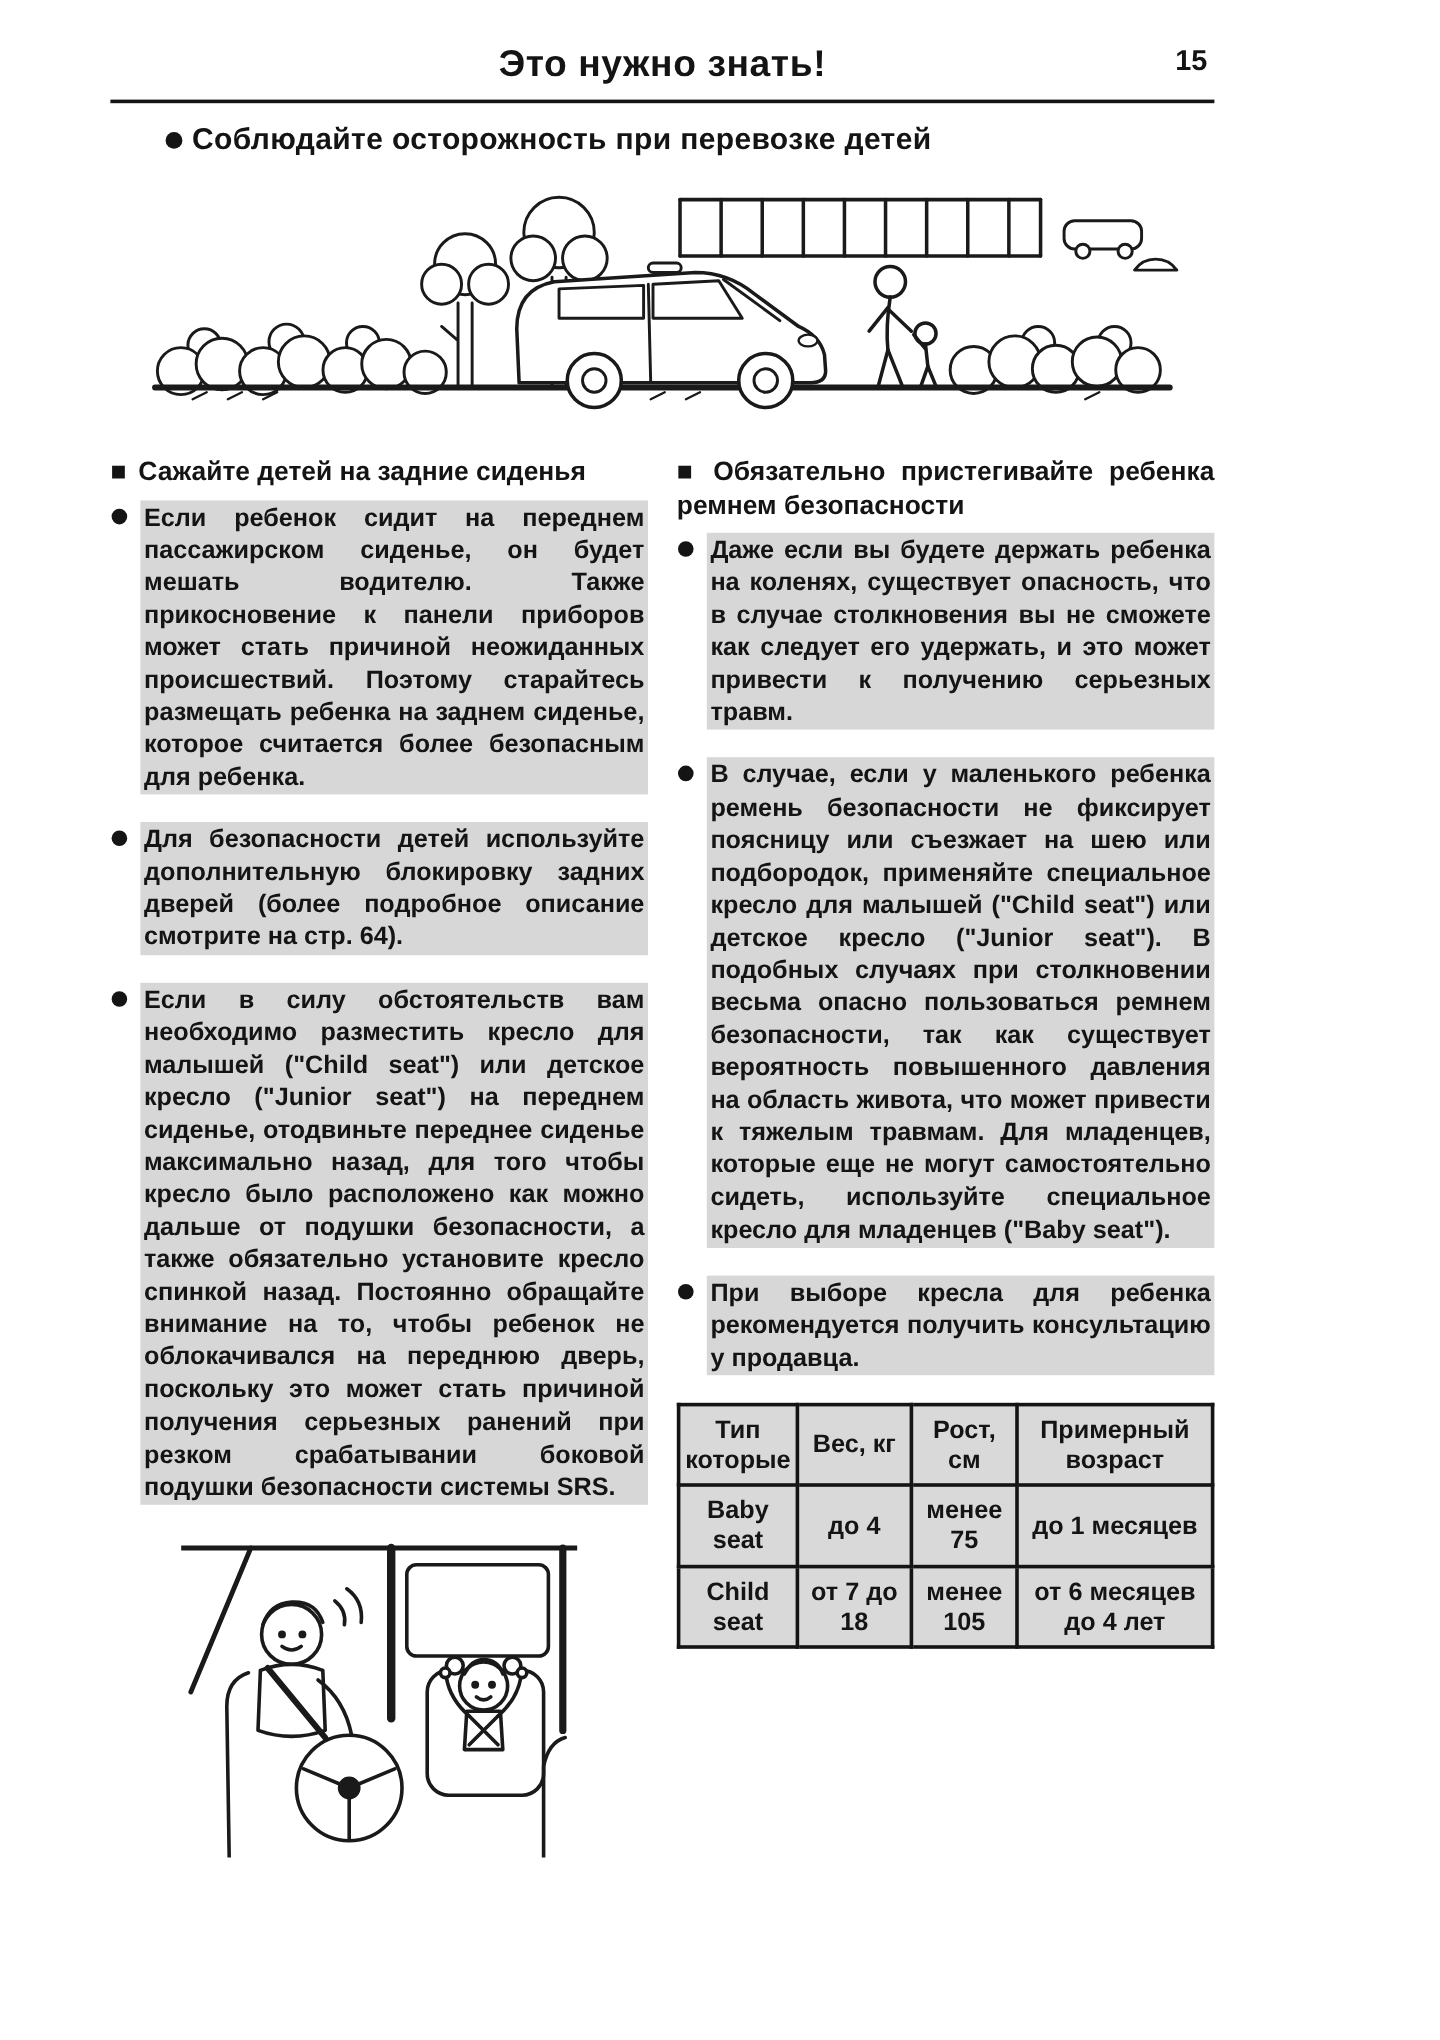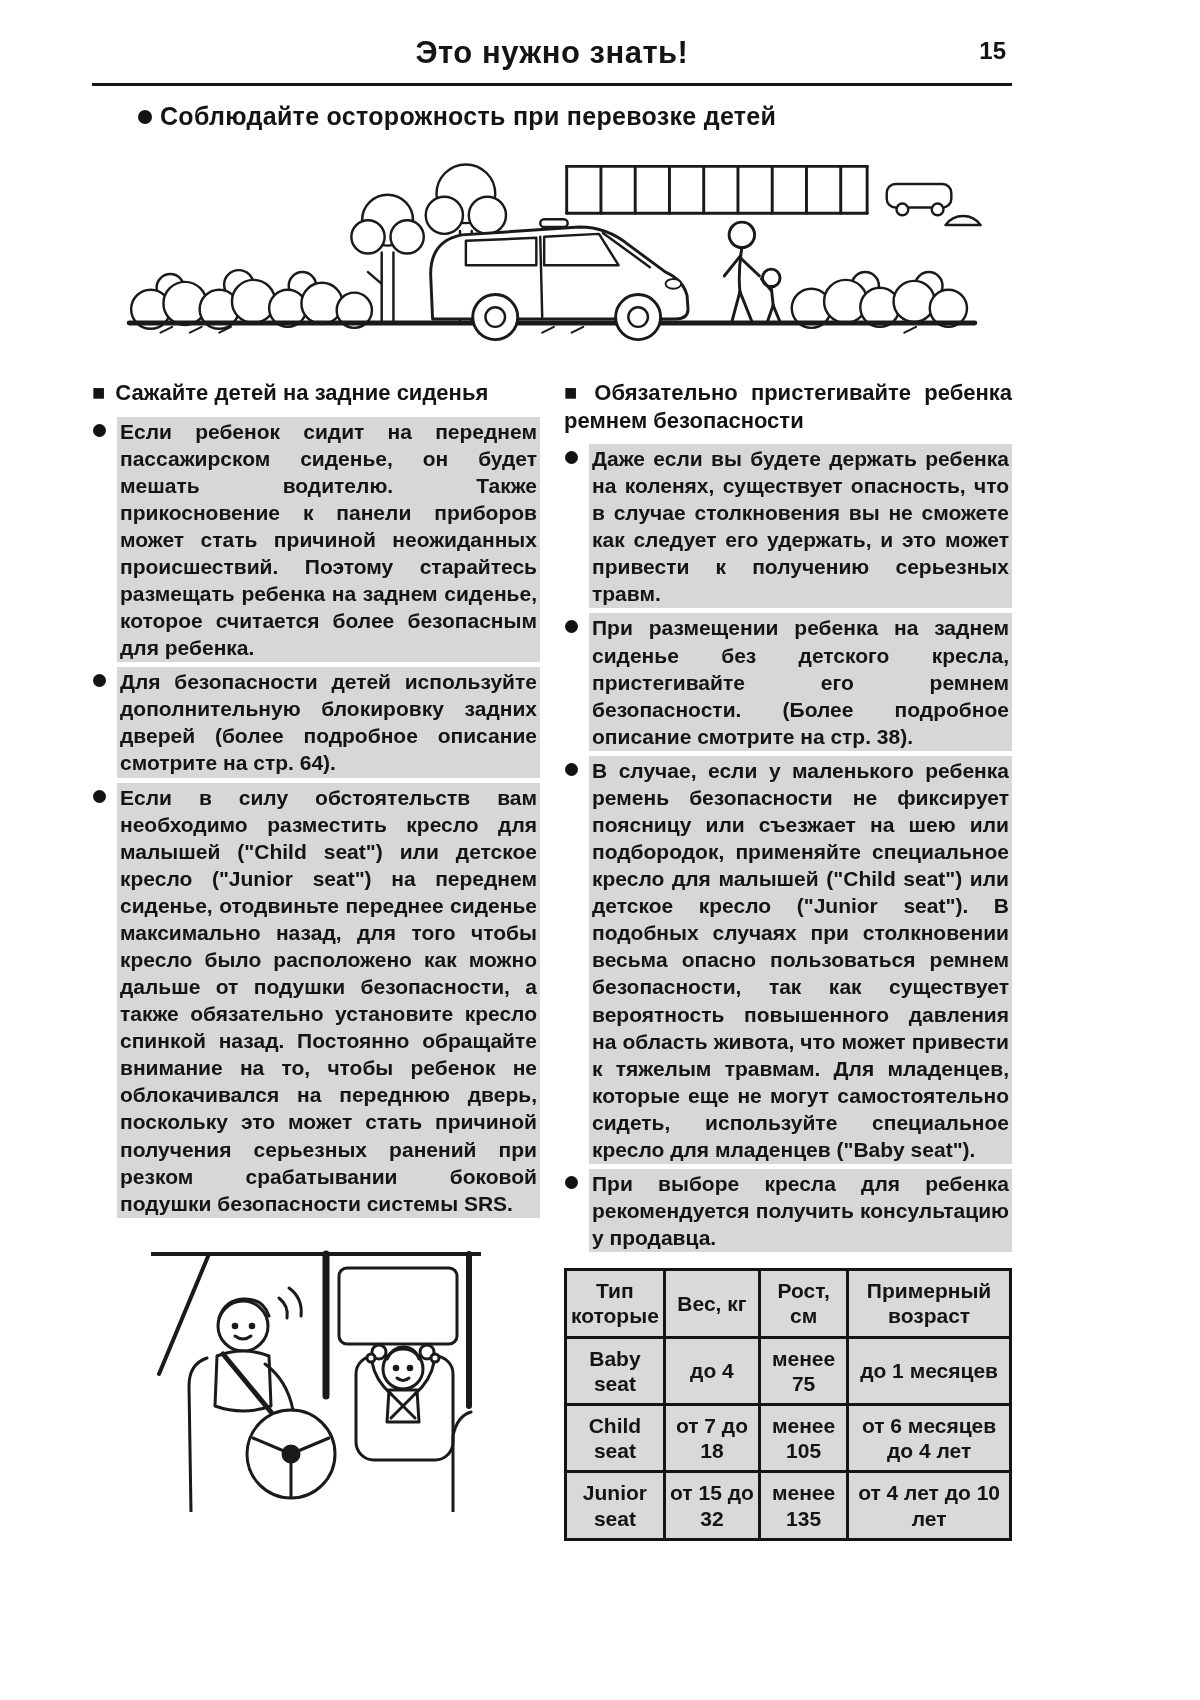--- a/index.html
+++ b/index.html
@@ -33,21 +33,21 @@
   svg .ln { stroke:#1a1a1a; fill:none; stroke-linecap:round; stroke-linejoin:round; }
   svg .fw { stroke:#1a1a1a; fill:#ffffff; stroke-linecap:round; stroke-linejoin:round; }
 
   
   .columns { display:flex; gap:24px; margin-top:12px; }
   .col { flex:1 1 0; min-width:0; }
   .col-heading { font-size:22px; line-height:1.25; margin-bottom:10px; text-align:justify; }
   .col-heading .sq { margin-right:10px; }
 
   .bullets { list-style:none; }
-  .bullet { position:relative; padding-left:25px; margin-bottom:5px; }
+  .bullet { position:relative; padding-left:25px; margin-bottom:23px; }
   .li-dot { position:absolute; left:1px; top:7px; width:13px; height:13px; background:#141414; border-radius:50%; }
   .bullet p {
     font-size:21px; line-height:1.29; text-align:justify;
     background:#d7d7d7; padding:1px 3px;
   }
 
   
   .seat-table { border-collapse:collapse; width:100%; margin-top:16px; }
   .seat-table th, .seat-table td {
     border:3px solid #141414;
@@ -242,24 +242,20 @@
         </svg>
       </div>
     </div>
 
     <div class="col">
       <h3 class="col-heading"><span class="sq">■</span><span>Обязательно пристегивайте ребенка ремнем безопасности</span></h3>
       <ul class="bullets">
         <li class="bullet">
           <span class="li-dot"></span>
           <p>Даже если вы будете держать ребенка на коленях, существует опасность, что в случае столкновения вы не сможете как следует его удержать, и это может привести к получению серьезных травм.</p>
-        </li>
-        <li class="bullet">
-          <span class="li-dot"></span>
-          <p>При размещении ребенка на заднем сиденье без детского кресла, пристегивайте его ремнем безопасности. (Более подробное описание смотрите на стр. 38).</p>
         </li>
         <li class="bullet">
           <span class="li-dot"></span>
           <p>В случае, если у маленького ребенка ремень безопасности не фиксирует поясницу или съезжает на шею или подбородок, применяйте специальное кресло для малышей ("Child seat") или детское кресло ("Junior seat"). В подобных случаях при столкновении весьма опасно пользоваться ремнем безопасности, так как существует вероятность повышенного давления на область живота, что может привести к тяжелым травмам. Для младенцев, которые еще не могут самостоятельно сидеть, используйте специальное кресло для младенцев ("Baby seat").</p>
         </li>
         <li class="bullet">
           <span class="li-dot"></span>
           <p>При выборе кресла для ребенка рекомендуется получить консультацию у продавца.</p>
         </li>
       </ul>
@@ -285,23 +281,17 @@
             <td>до 4</td>
             <td>менее 75</td>
             <td>до 1 месяцев</td>
           </tr>
           <tr>
             <td>Child seat</td>
             <td>от 7 до 18</td>
             <td>менее 105</td>
             <td>от 6 месяцев до 4 лет</td>
           </tr>
-          <tr>
-            <td>Junior seat</td>
-            <td>от 15 до 32</td>
-            <td>менее 135</td>
-            <td>от 4 лет до 10 лет</td>
-          </tr>
         </tbody>
       </table>
     </div>
   </div>
 </div>
 
 </body></html>

